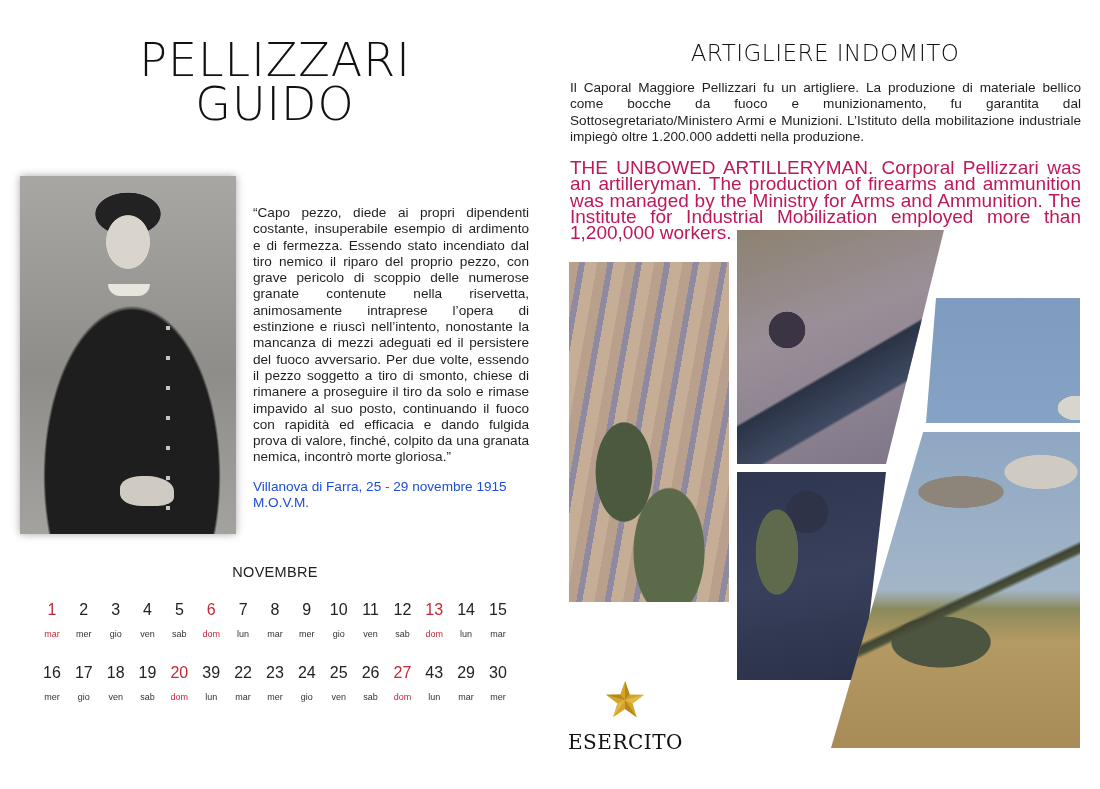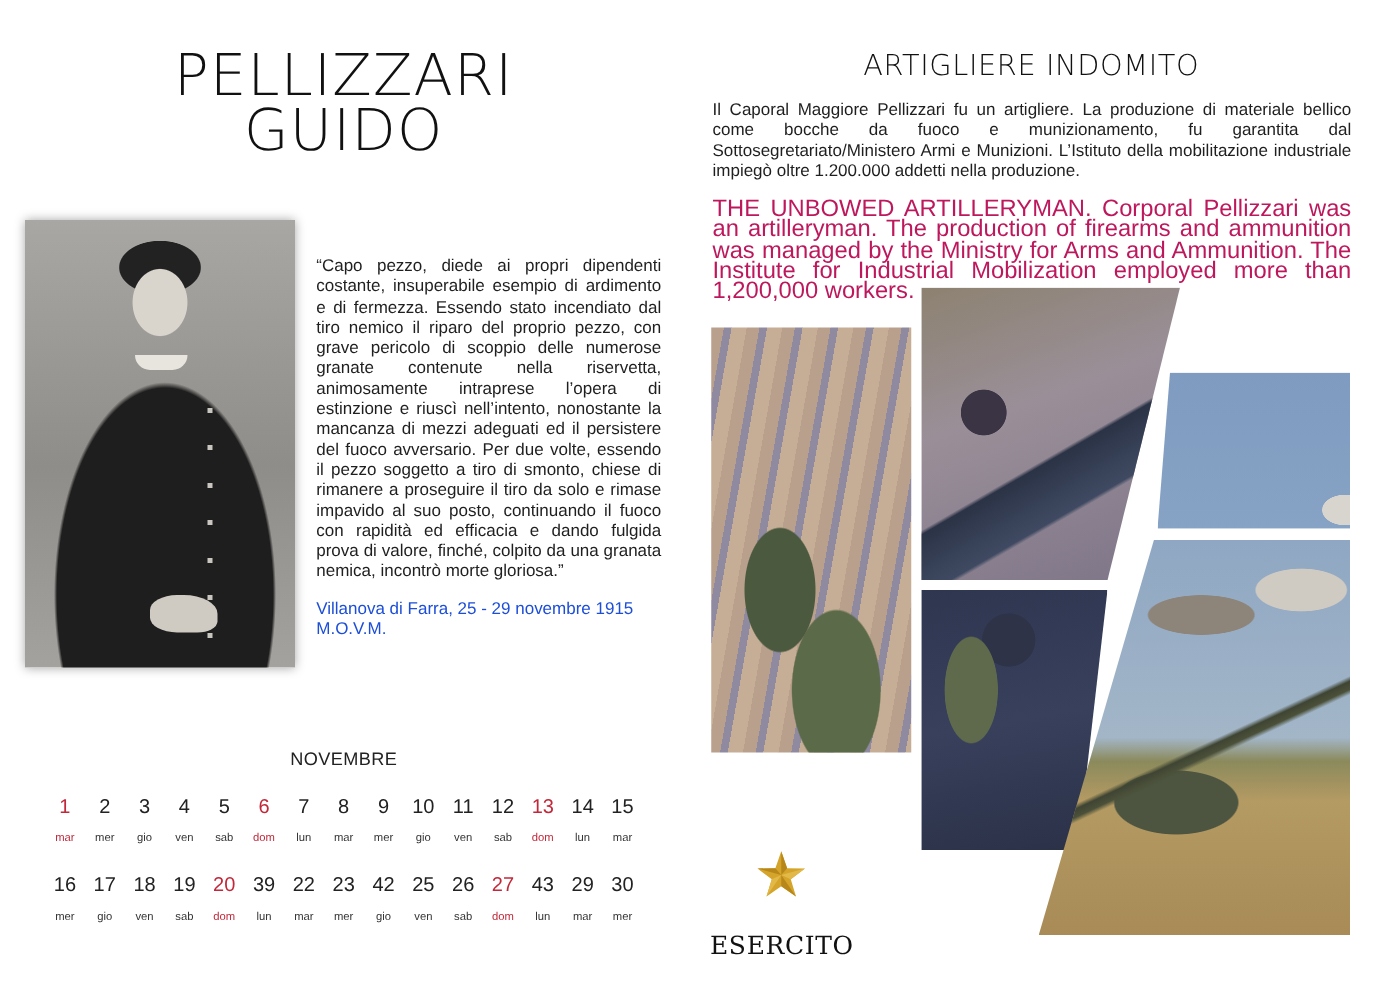--- a/index.html
+++ b/index.html
@@ -19,21 +19,21 @@
         linear-gradient(180deg, #a9a7a3 0%, #8f8d89 55%, #a4a29e 100%);
     }
     .portrait .collar { position: absolute; left: 88px; top: 108px; width: 42px; height: 12px; background: #e8e5df; border-radius: 0 0 20px 20px; }
     .portrait .buttons { position: absolute; left: 146px; top: 150px; width: 4px; height: 200px;
       background: repeating-linear-gradient(180deg, #c9c6c0 0 4px, transparent 4px 30px); }
     .portrait .hand { position: absolute; left: 100px; top: 300px; width: 54px; height: 30px; background: #cfcac2; border-radius: 40% 50% 30% 40%; }
 
     .quote { position: absolute; left: 253px; top: 205px; width: 276px; font-family: "Liberation Sans", sans-serif; font-size: 13.6px; line-height: 16.3px; text-align: justify; color: #1f1f1f; }
     .caption { position: absolute; left: 253px; top: 479px; width: 290px; font-family: "Liberation Sans", sans-serif; font-size: 13.6px; line-height: 16.3px; color: #1d4ed8; }
 
-    .calendar { position: absolute; left: 36px; top: 600px; width: 478px; }
+    .calendar { position: absolute; left: 36px; top: 564px; width: 478px; }
     .month { text-align: center; font-family: "Liberation Sans", sans-serif; font-size: 14.5px; letter-spacing: 0.3px; color: #222; height: 22px; }
     .cal-row { display: flex; justify-content: space-between; width: 478px; }
     .cal-cell { width: 32px; text-align: center; }
     .cal-num { font-family: "Liberation Sans", sans-serif; font-size: 16px; color: #222; height: 22px; line-height: 22px; }
     .cal-day { font-family: "Liberation Sans", sans-serif; font-size: 9px; color: #333; margin-top: 8px; }
     .cal-cell.holiday .cal-num, .cal-cell.holiday .cal-day { color: #c2283a; }
     .row1 { margin-top: 13px; }
     .row2 { margin-top: 23px; }
 
     .right-title { position: absolute; left: 0; top: 40px; width: 550px; text-align: center; font-family: "DejaVu Sans", sans-serif; font-weight: 200; font-size: 23px; letter-spacing: 0.5px; color: #111; }
@@ -72,21 +72,21 @@
       background:
         radial-gradient(ellipse 60px 28px at 210px 40px, #cfcac2 0 60%, transparent 62%),
         radial-gradient(ellipse 70px 26px at 130px 60px, #8d857a 0 60%, transparent 62%),
         linear-gradient(155deg, transparent 52%, #3f4533 53%, #4a5039 54.5%, transparent 55.5%),
         radial-gradient(ellipse 70px 36px at 110px 210px, #4d5541 0 70%, transparent 72%),
         linear-gradient(180deg, #8fa7c3 0%, #a3b6c8 50%, #8b8a5c 56%, #b49a63 66%, #a88b57 100%);
     }
 
     .logo { position: absolute; left: 18px; top: 680px; width: 114px; text-align: center; }
     .logo-star { width: 40px; height: 40px; margin: 0 auto; }
-    .logo-text { font-family: "DejaVu Serif", serif; font-size: 20px; letter-spacing: 0.5px; color: #111; margin-top: 20px; }
+    .logo-text { font-family: "DejaVu Serif", serif; font-size: 20px; letter-spacing: 0.5px; color: #111; margin-top: 6px; }
   </style>
 </head>
 <body>
 
 <div class="page-left">
   <div class="main-title">
     <span>PELLIZZARI</span>
     <span>GUIDO</span>
   </div>
 
@@ -193,21 +193,21 @@
         </div>
         <div class="cal-cell">
           <div class="cal-num">22</div>
           <div class="cal-day">mar</div>
         </div>
         <div class="cal-cell">
           <div class="cal-num">23</div>
           <div class="cal-day">mer</div>
         </div>
         <div class="cal-cell">
-          <div class="cal-num">42</div>
+          <div class="cal-num">24</div>
           <div class="cal-day">gio</div>
         </div>
         <div class="cal-cell">
           <div class="cal-num">25</div>
           <div class="cal-day">ven</div>
         </div>
         <div class="cal-cell">
           <div class="cal-num">26</div>
           <div class="cal-day">sab</div>
         </div>

